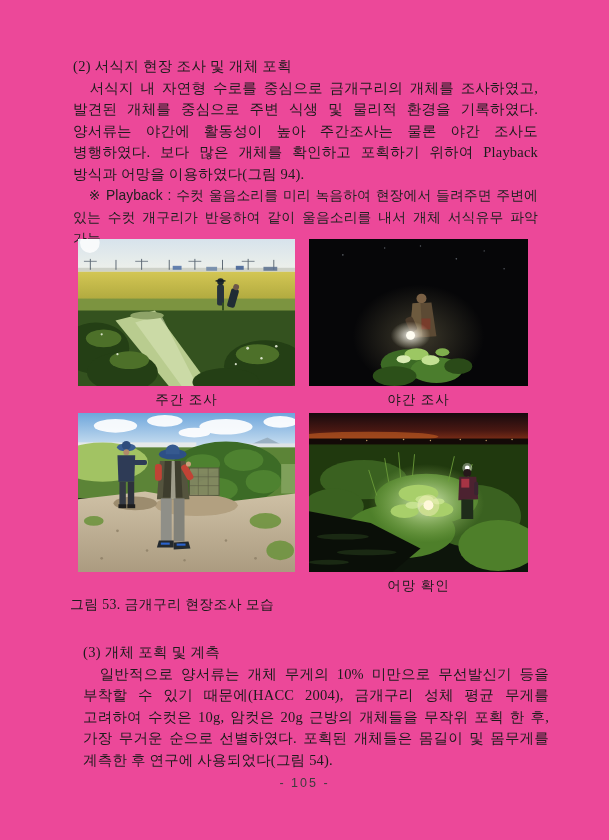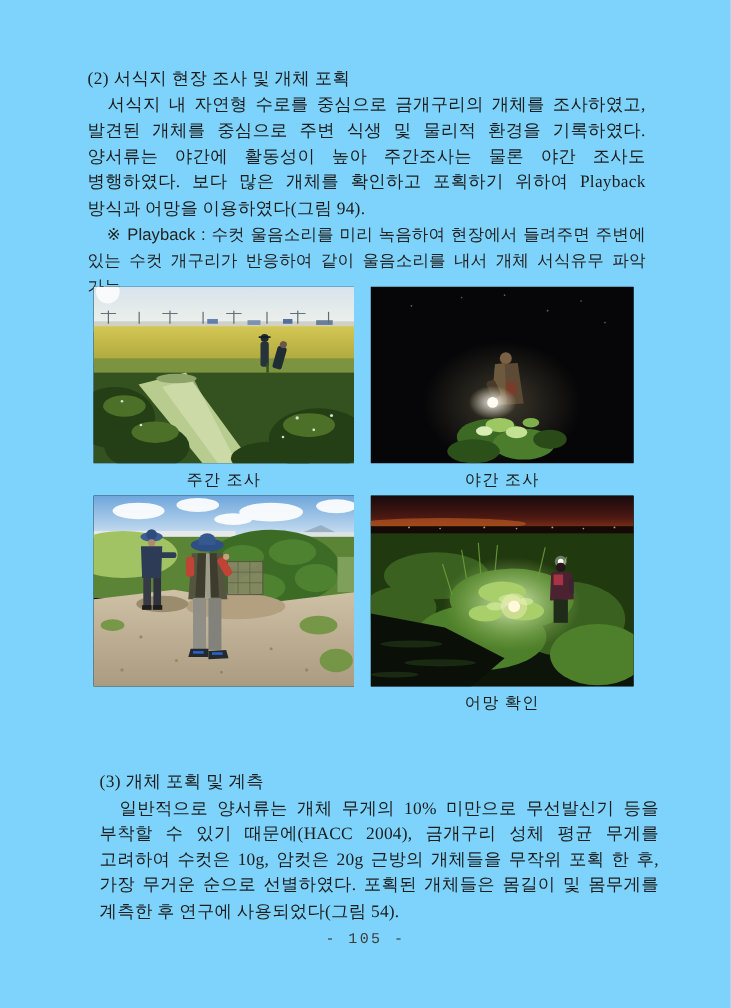--- a/index.html
+++ b/index.html
@@ -1,18 +1,18 @@
 <!DOCTYPE html>
 <html lang="ko"><head>
 <meta charset="utf-8">
 <style>
   html,body{margin:0;padding:0;background:#e9e9e9;}
   .page{
     position:relative;width:609px;height:840px;margin:0 auto;
-    background:#7dd3fc;overflow:hidden;
+    background:#ec4899;overflow:hidden;
     font-family:"Liberation Serif","DejaVu Serif",serif;color:#1c1c1c;
   }
   
   .sec2{position:absolute;left:73px;top:56px;width:465px;}
   .sec3{position:absolute;left:83px;top:642px;width:466px;}
   .heading{
     font-size:14.5px;line-height:21.5px;font-weight:400;margin:0;
     letter-spacing:.3px;
   }
   p.body{
@@ -40,21 +40,21 @@
     height:27px;line-height:27px;text-align:center;
     font-size:13.5px;color:#1c1c1c;letter-spacing:1px;
   }
   .figcap{
     position:absolute;left:70px;top:596px;
     font-size:13.8px;line-height:18px;color:#1c1c1c;letter-spacing:.4px;
   }
   
   .pagenum{
     position:absolute;left:0;right:0;top:776px;text-align:center;
-    font-family:Liberation Mono, monospace;
+    font-family:Liberation Sans, sans-serif;
     font-size:12.5px;color:#3d3d3d;letter-spacing:2px;
   }
 </style>
 </head>
 <body>
 
 <div class="page">
 
   <div class="sec2">
     <h3 class="heading">(2) 서식지 현장 조사 및 개체 포획</h3>
@@ -349,20 +349,21 @@
             <rect x="153" y="67" width="8" height="9" fill="#a63444"></rect>
             <rect x="153" y="88" width="12" height="20" fill="#1f2c1a"></rect>
             <rect x="166" y="70" width="4" height="14" rx="2" fill="#3a2430"></rect>
           </g>
         </svg>
       </div>
       <figcaption class="pcap">어망 확인</figcaption>
     </div>
   </figure>
 
+  <div class="figcap">그림 53. 금개구리 현장조사 모습</div>
 
   <div class="sec3">
     <h3 class="heading">(3) 개체 포획 및 계측</h3>
     <p class="body">일반적으로 양서류는 개체 무게의 10% 미만으로 무선발신기 등을 부착할 수 있기 때문에(HACC 2004), 금개구리 성체 평균 무게를 고려하여 수컷은 10g, 암컷은 20g 근방의 개체들을 무작위 포획 한 후, 가장 무거운 순으로 선별하였다. 포획된 개체들은 몸길이 및 몸무게를 계측한 후 연구에 사용되었다(그림 54).</p>
   </div>
 
   <div class="pagenum">- 105 -</div>
 
 </div>
 

